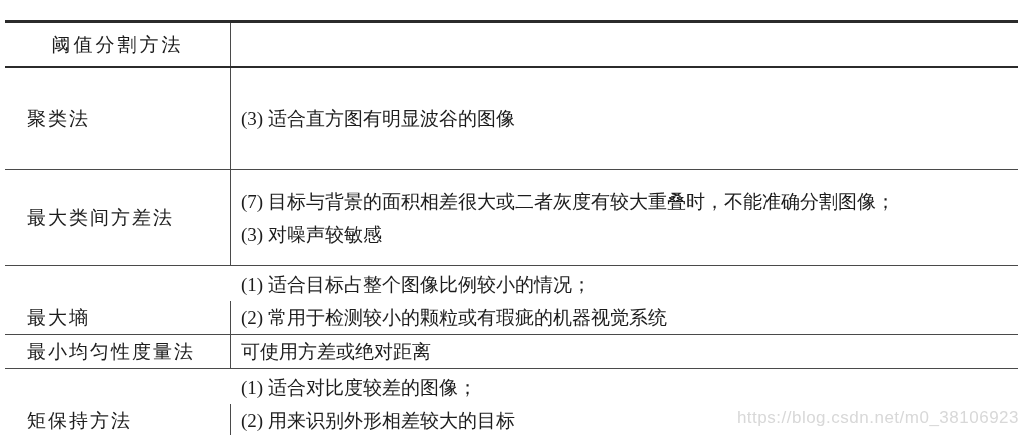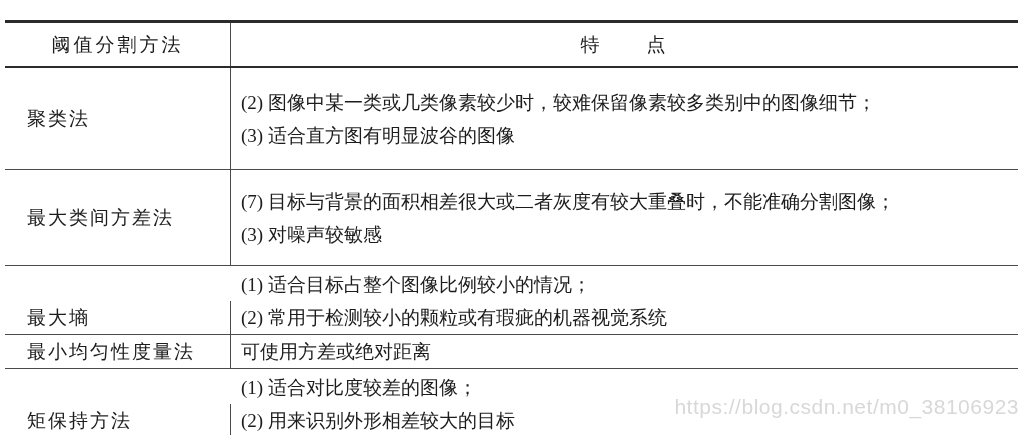--- a/index.html
+++ b/index.html
@@ -67,50 +67,46 @@
   .h-3line-b{ height: 95px; }
   .h-2line  { height: 68px; align-items: flex-end; }
   .h-1line  { height: 33px; }
   .fline {
     line-height: 33px;
     white-space: nowrap;
   }
   .watermark {
     position: absolute;
     right: 4px;
-    top: 395px;
+    top: 408px;
     font-family: "Liberation Sans", "DejaVu Sans", sans-serif;
-    font-size: 21px;
+    font-size: 17px;
     color: #d8d8d8;
     letter-spacing: 0.5px;
     pointer-events: none;
   }
 </style>
 </head>
 <body>
 
 <div class="page">
 
   <div class="tbl">
 
     <div class="row header-row h-header">
       <div class="cell-method">
         <div class="fline">阈值分割方法</div>
       </div>
-      <div class="cell-features">
-        <div class="fline">特　　点</div>
-      </div>
     </div>
 
     <div class="row sep h-3line">
       <div class="cell-method">
         <div class="fline">聚类法</div>
       </div>
       <div class="cell-features">
-        <div class="fline">(2) 图像中某一类或几类像素较少时，较难保留像素较多类别中的图像细节；</div>
         <div class="fline">(3) 适合直方图有明显波谷的图像</div>
       </div>
     </div>
 
     <div class="row sep h-3line-b">
       <div class="cell-method">
         <div class="fline">最大类间方差法</div>
       </div>
       <div class="cell-features">
         <div class="fline">(7) 目标与背景的面积相差很大或二者灰度有较大重叠时，不能准确分割图像；</div>

